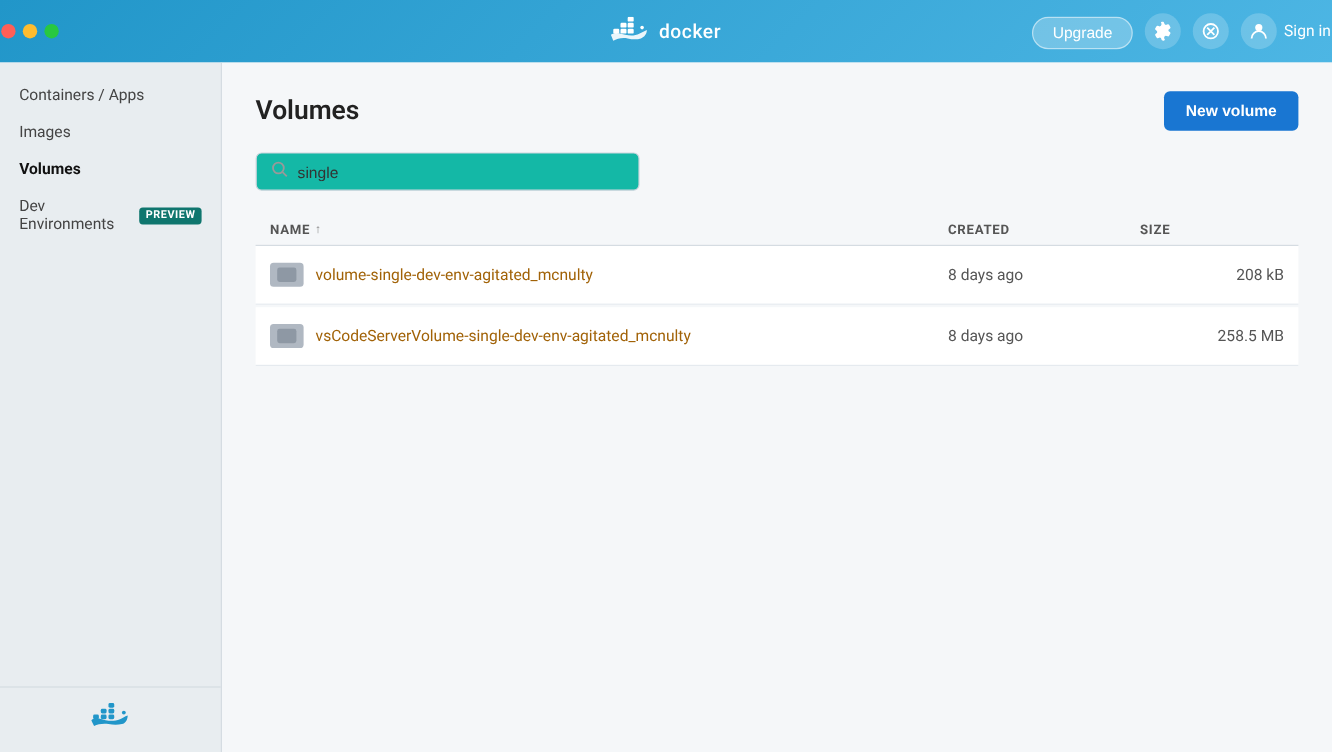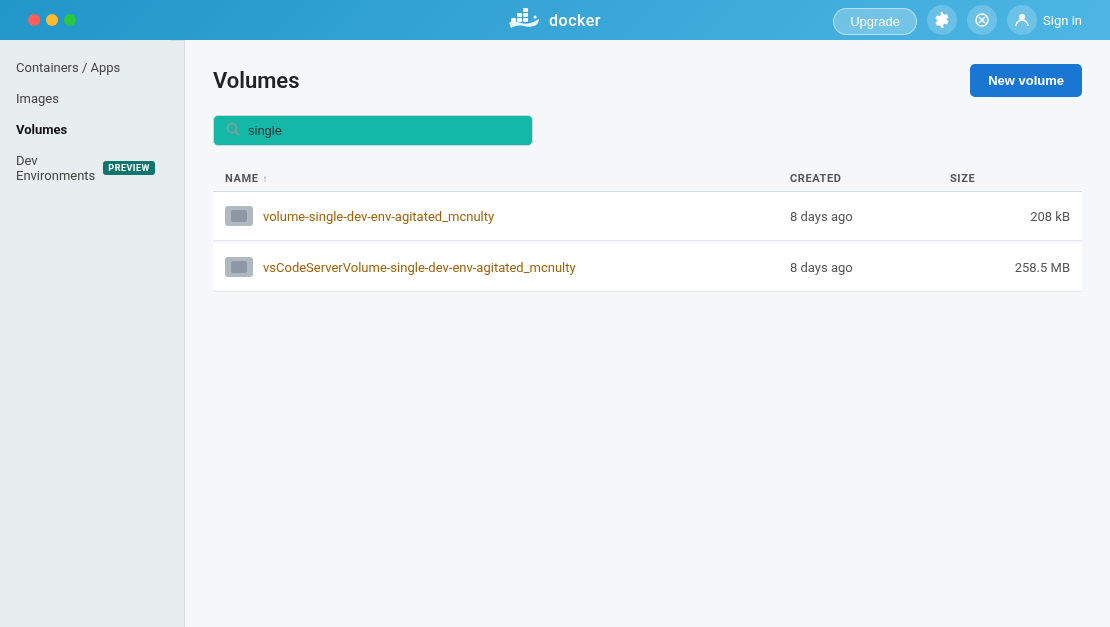--- a/index.html
+++ b/index.html
@@ -1,25 +1,25 @@
 <!DOCTYPE html>
 <html><head>
   <meta charset="utf-8">
   <style>
     * { margin: 0; padding: 0; box-sizing: border-box; }
     body { font-family: -apple-system, BlinkMacSystemFont, 'Segoe UI', Roboto, sans-serif; width: 1110px; height: 627px; overflow: hidden; background: #f0f4f7; display: flex; flex-direction: column; }
 
     
     .titlebar {
-      height: 40px;
+      height: 52px;
       background: linear-gradient(135deg, #2196c9 0%, #4db6e4 100%);
       display: flex;
       align-items: center;
       justify-content: space-between;
-      padding: 0 28px;
+      padding: 0 1px;
       flex-shrink: 0;
     }
     .titlebar-left { display: flex; align-items: center; gap: 8px; }
     .traffic-lights { display: flex; gap: 6px; }
     .traffic-light { width: 12px; height: 12px; border-radius: 50%; }
     .tl-red { background: #ff5f57; }
     .tl-yellow { background: #febc2e; }
     .tl-green { background: #28c840; }
 
     .titlebar-center { position: absolute; left: 50%; transform: translateX(-50%); display: flex; align-items: center; gap: 8px; }
@@ -55,21 +55,21 @@
       display: flex;
       flex: 1;
       overflow: hidden;
     }
 
     
     .sidebar {
       width: 185px;
       background: #e8edf0;
       display: flex;
-      flex-direction: row;
+      flex-direction: column;
       flex-shrink: 0;
       border-right: 1px solid #d5dce2;
     }
     .sidebar-nav {
       flex: 1;
       padding: 12px 0;
     }
     .nav-item {
       padding: 8px 16px;
       font-size: 13px;

